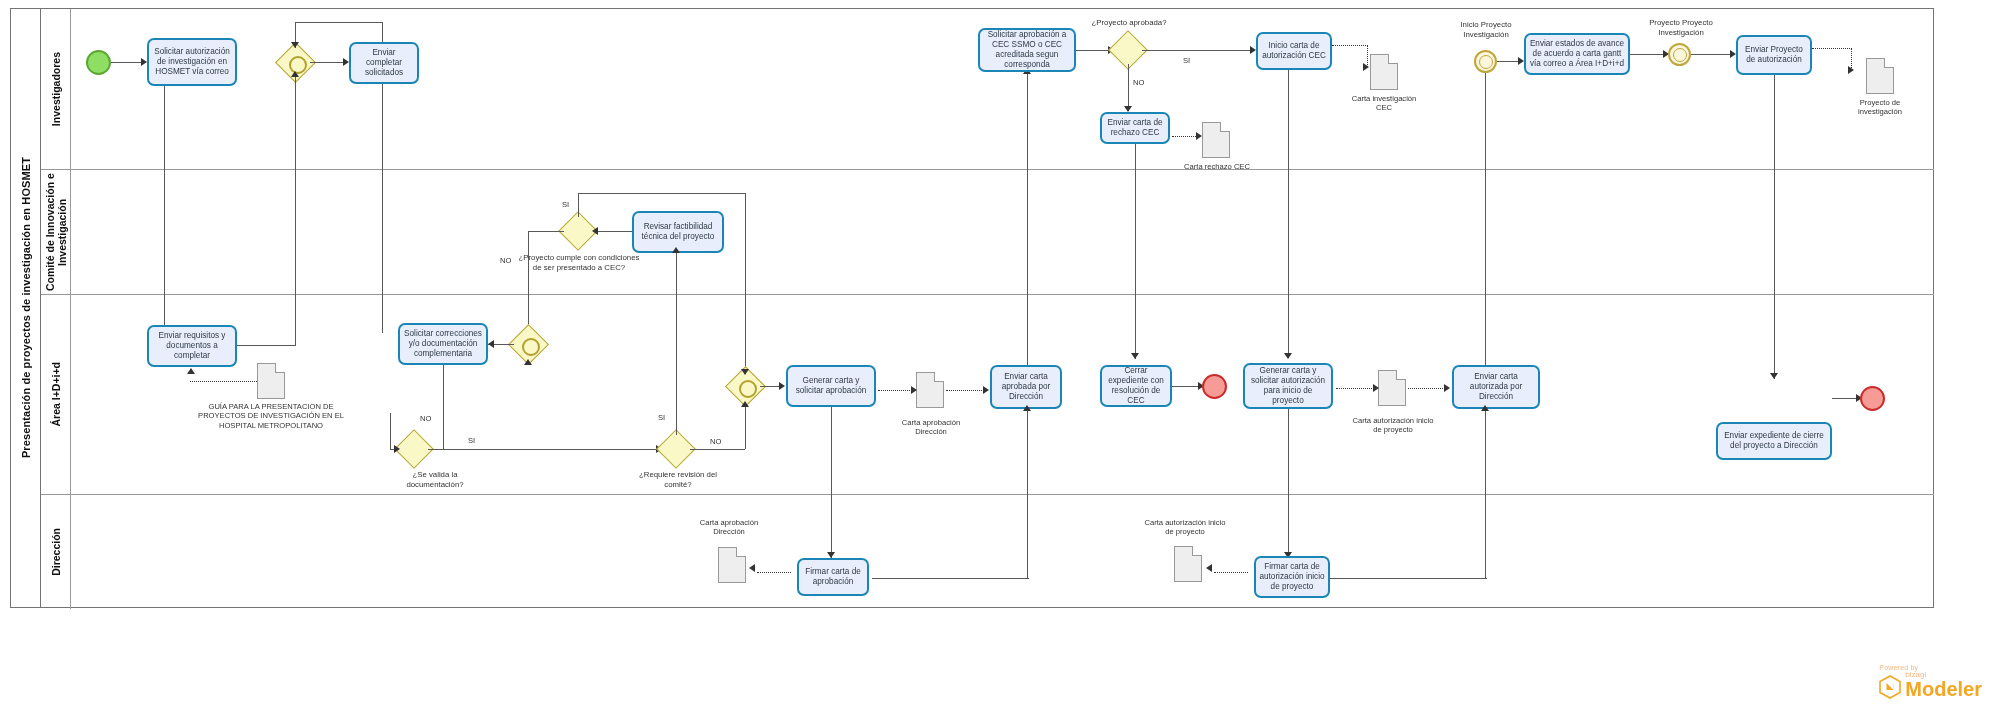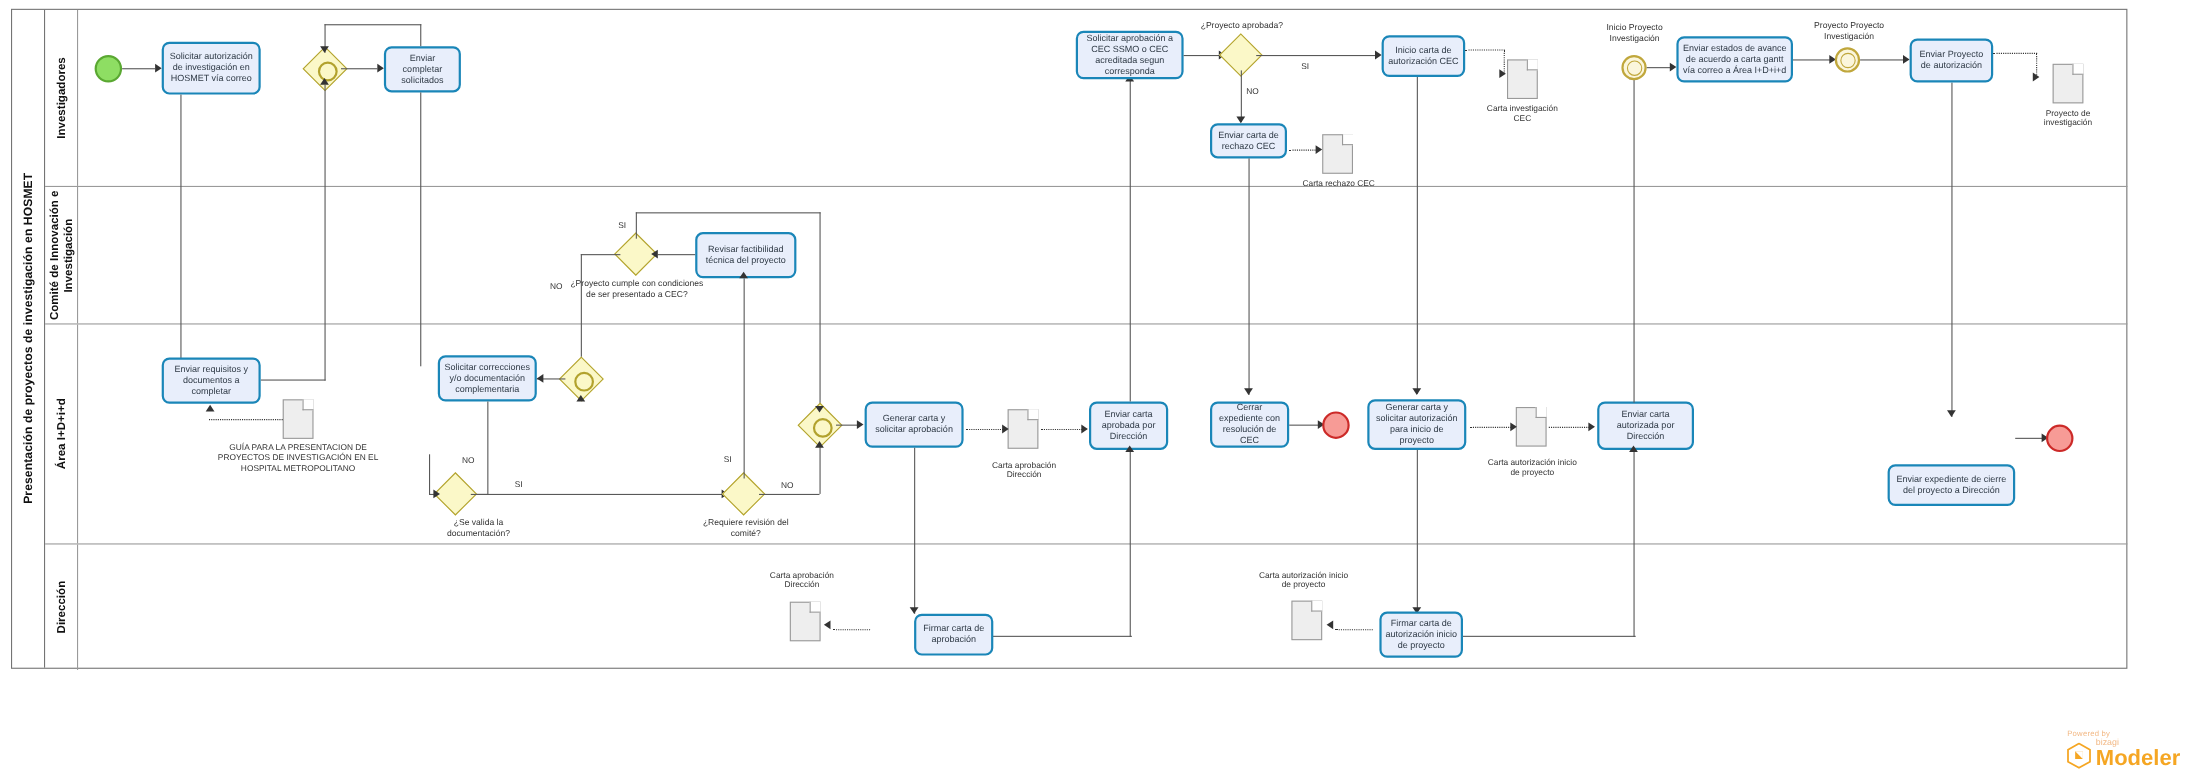--- a/index.html
+++ b/index.html
@@ -343,21 +343,21 @@
   <div class="arr r" style="left:1848px;top:66px;"></div>
   <div class="doclbl" style="left:1840px;top:98px;width:80px;">Proyecto de investigación</div>
 
   <div class="doclbl" style="left:680:top:0;left:684px;top:518px;width:90px;">Carta aprobación Dirección</div>
   <div class="doc" style="left:718px;top:547px;width:28px;height:36px;">
       <div class="fold"></div>
     </div>
   <div class="dash h" style="left:757px;top:572px;width:34px;"></div>
   <div class="arr l" style="left:749px;top:564px;"></div>
 
-  <div class="task" style="left:831px;top:558px;width:72px;height:38px;">Firmar carta de aprobación</div>
+  <div class="task" style="left:797px;top:558px;width:72px;height:38px;">Firmar carta de aprobación</div>
 
   <div class="doclbl" style="left:1140px;top:518px;width:90px;">Carta autorización inicio de proyecto</div>
   <div class="doc" style="left:1174px;top:546px;width:28px;height:36px;">
       <div class="fold"></div>
     </div>
   <div class="dash h" style="left:1214px;top:572px;width:34px;"></div>
   <div class="arr l" style="left:1206px;top:564px;"></div>
 
   <div class="task" style="left:1254px;top:556px;width:76px;height:42px;">Firmar carta de autorización inicio de proyecto</div>
 

